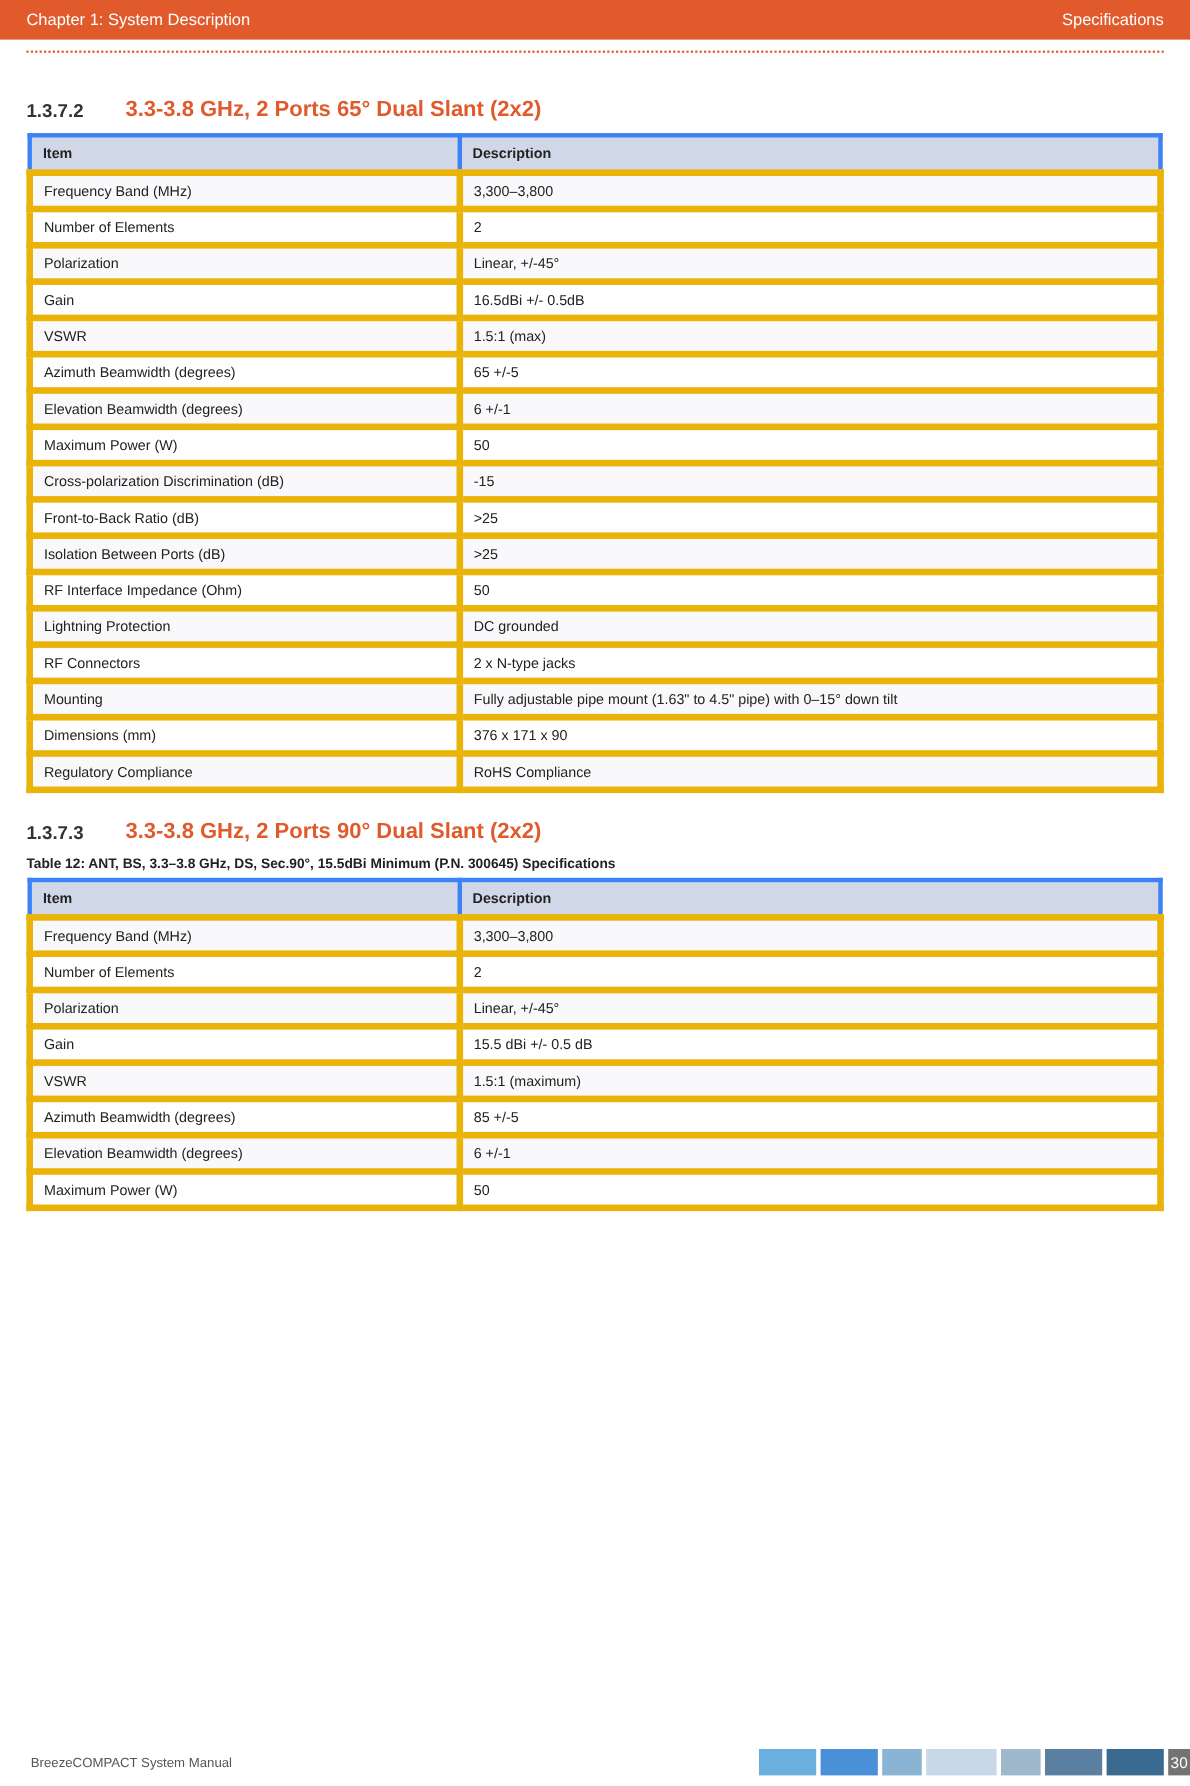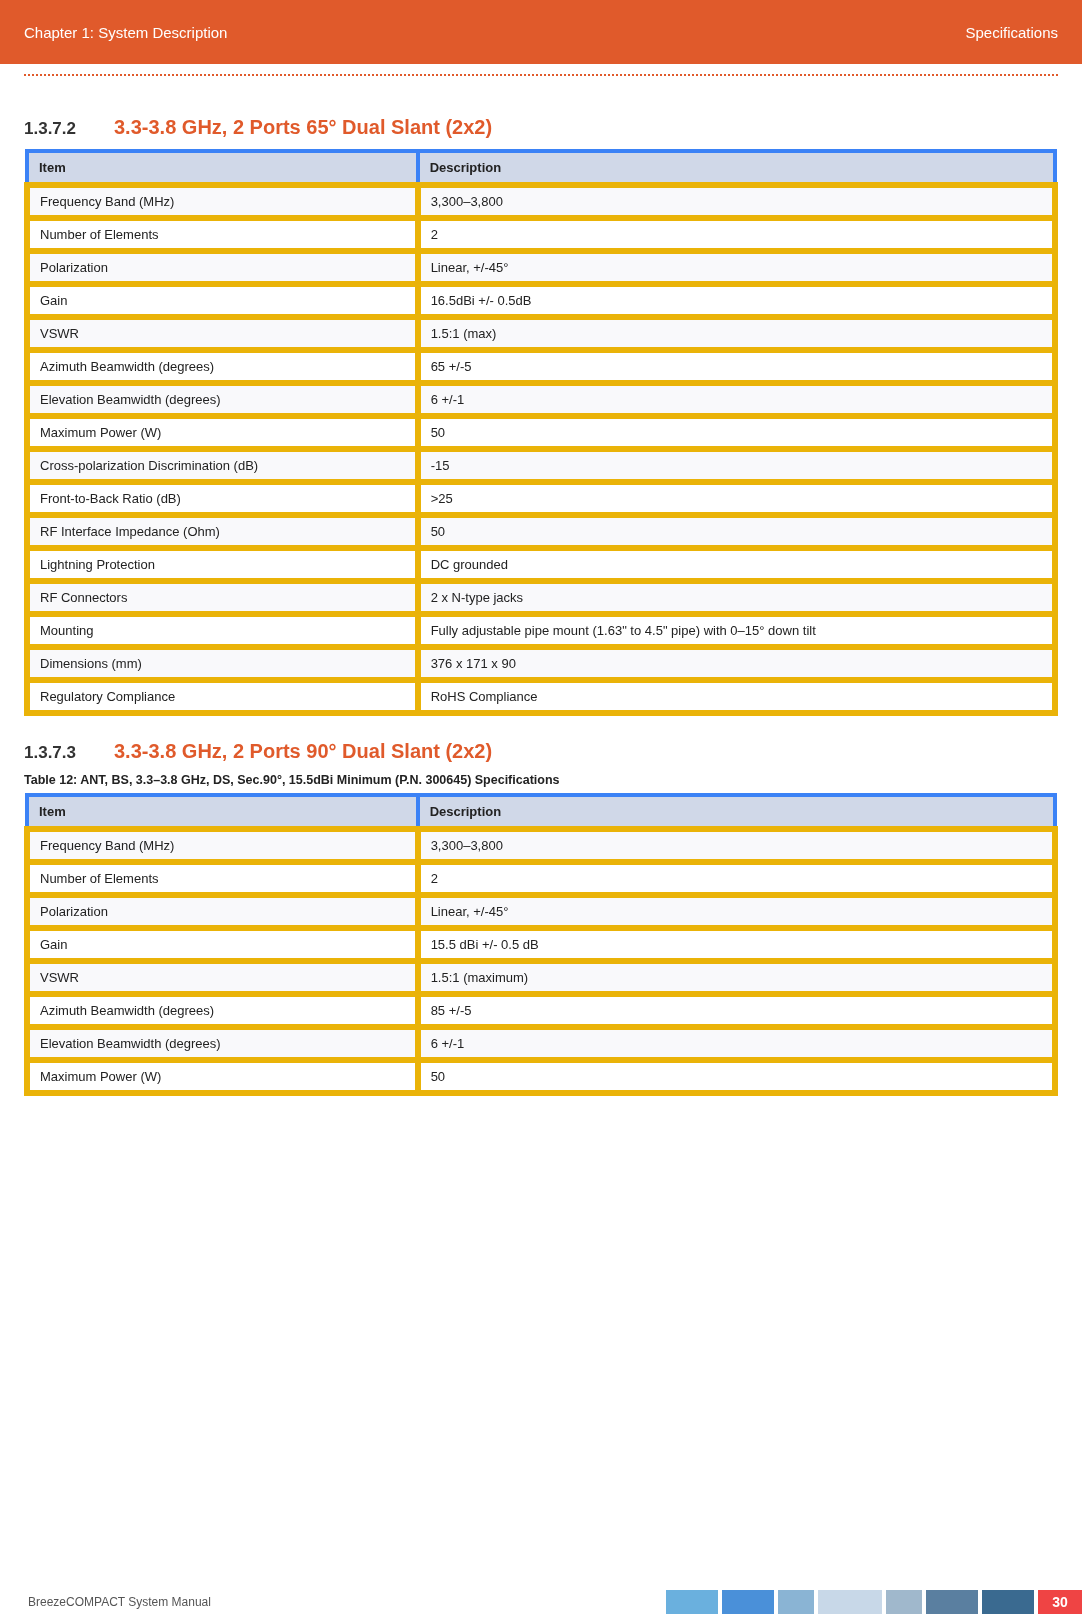--- a/index.html
+++ b/index.html
@@ -13,21 +13,21 @@
       position: relative;
     }
 
     
     .header {
       display: flex;
       justify-content: space-between;
       align-items: center;
       background: #e05a2b;
       padding: 10px 24px;
-      height: 64px;
+      height: 36px;
     }
     .header-chapter {
       color: #fff;
       font-size: 15px;
       font-weight: 500;
     }
     .header-specs {
       color: #fff;
       font-size: 15px;
       font-weight: 400;
@@ -125,29 +125,29 @@
       display: flex;
       align-items: center;
       gap: 4px;
       padding-right: 0;
     }
     .footer-block {
       height: 24px;
       width: 52px;
     }
     .footer-page {
-      background: #ef4444;
+      background: #737373;
       color: #fff;
       font-size: 14px;
-      font-weight: bold;
+      font-weight: normal;
       display: flex;
       align-items: center;
       justify-content: center;
       height: 24px;
-      width: 44px;
+      width: 20px;
     }
   </style>
 </head>
 <body>
 
 <div class="header">
   <span class="header-chapter">Chapter 1: System Description</span>
   <span class="header-specs">Specifications</span>
 </div>
 
@@ -200,20 +200,24 @@
         <tr>
           <td>Maximum Power (W)</td>
           <td>50</td>
         </tr>
         <tr>
           <td>Cross-polarization Discrimination (dB)</td>
           <td>-15</td>
         </tr>
         <tr>
           <td>Front-to-Back Ratio (dB)</td>
+          <td>&gt;25</td>
+        </tr>
+        <tr>
+          <td>Isolation Between Ports (dB)</td>
           <td>&gt;25</td>
         </tr>
         <tr>
           <td>RF Interface Impedance (Ohm)</td>
           <td>50</td>
         </tr>
         <tr>
           <td>Lightning Protection</td>
           <td>DC grounded</td>
         </tr>

